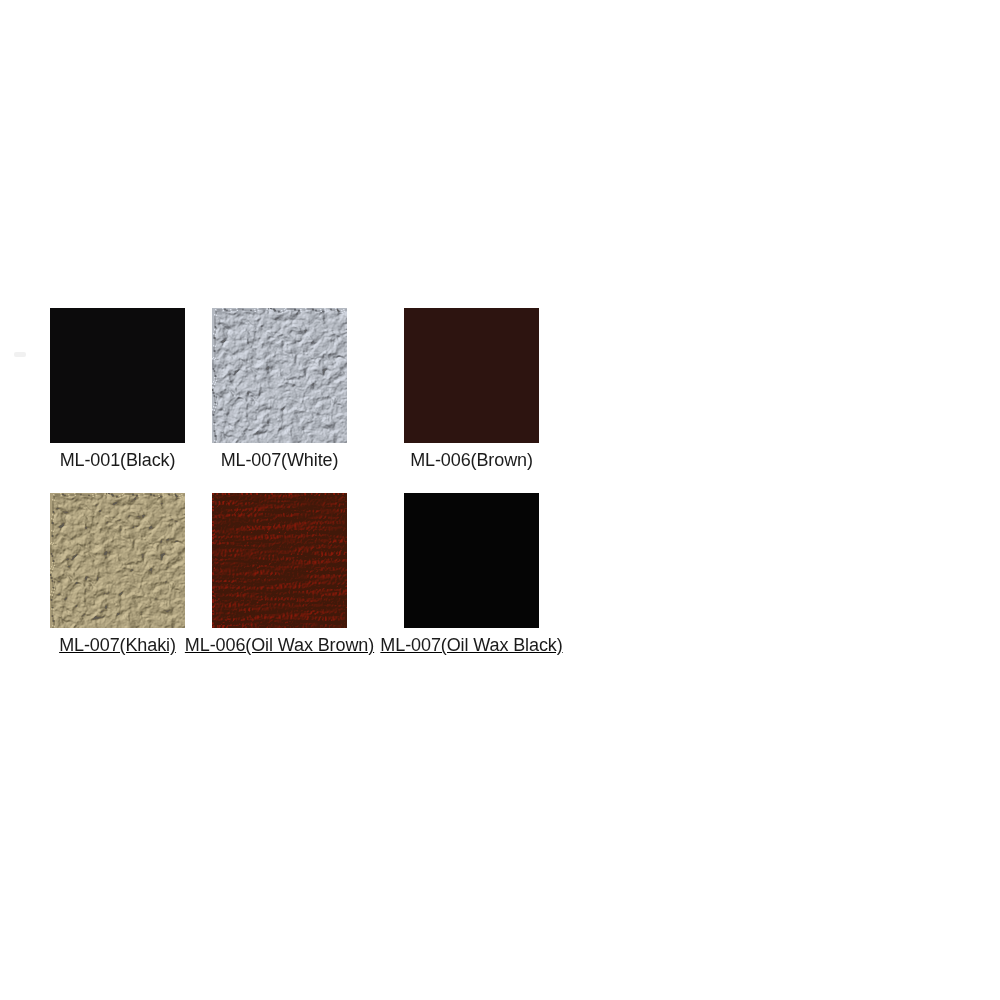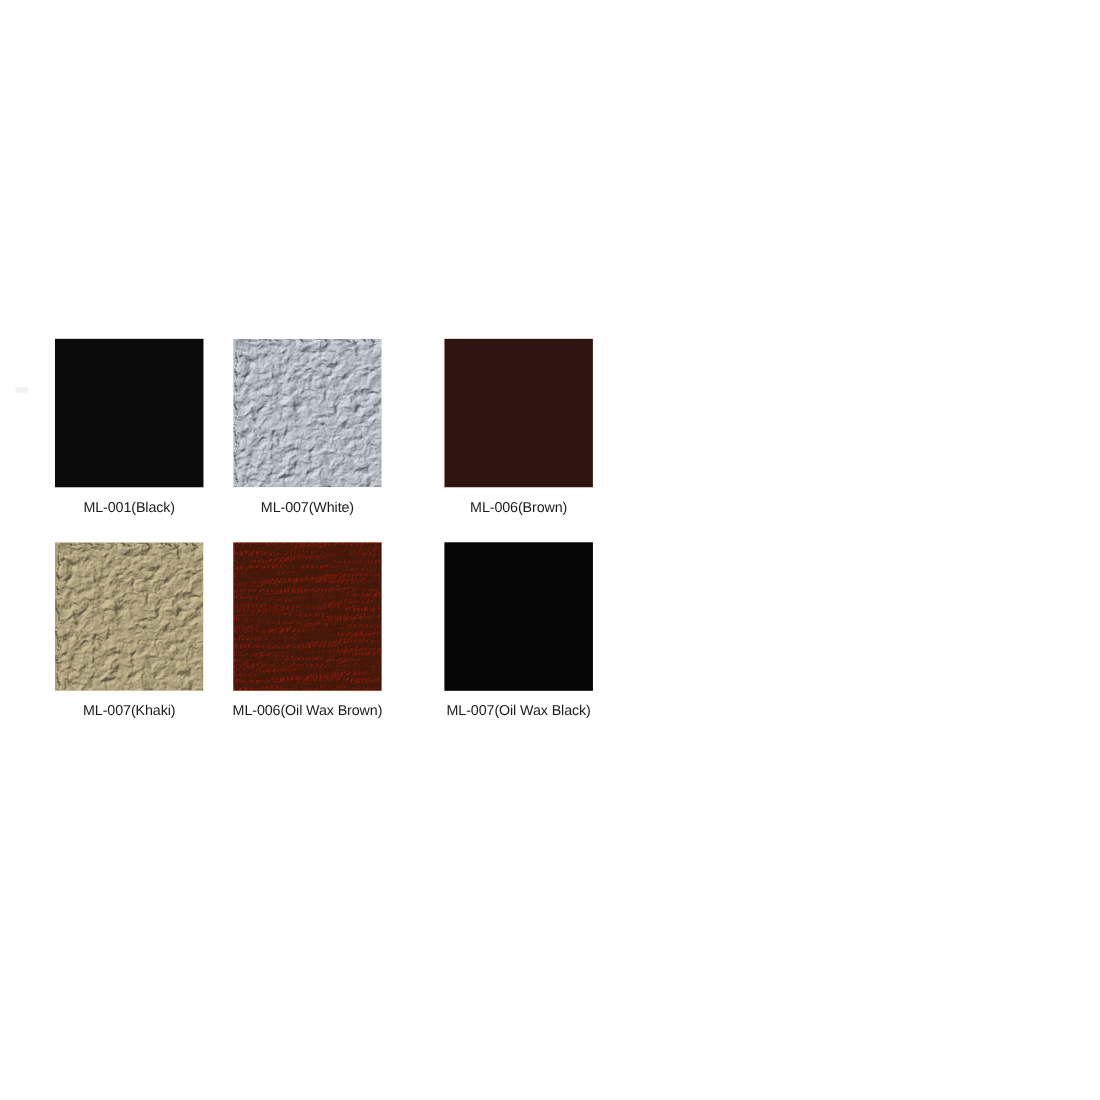--- a/index.html
+++ b/index.html
@@ -30,20 +30,21 @@
   }
 
   .swatch-row {
     display: flex;
     flex-direction: row;
     align-items: flex-start;
   }
 
   .swatch-row.row-2 {
     margin-top: 23px;
+    text-decoration: underline;
   }
 
   .swatch-cell {
     width: 135px;
     margin-right: 27px;
     display: flex;
     flex-direction: column;
     align-items: center;
   }
 
@@ -60,21 +61,21 @@
   .swatch-tile .tex {
     position: absolute;
     inset: 0;
     width: 100%;
     height: 100%;
     display: block;
   }
 
   .swatch-label {
     margin-top: 8px;
-    font-size: 13px;
+    font-size: 18px;
     line-height: 19px;
     color: #1b1b1b;
     white-space: nowrap;
     text-align: center;
     letter-spacing: -0.1px;
   }
 
   
   .scan-artifact {
     position: absolute;

